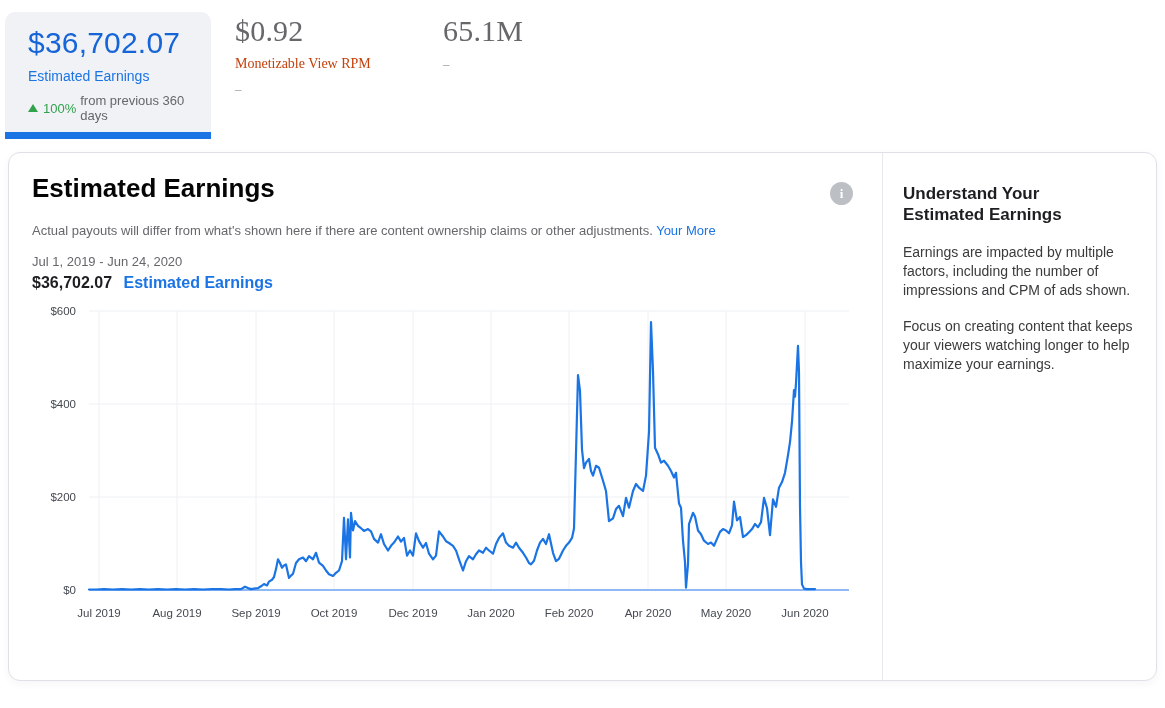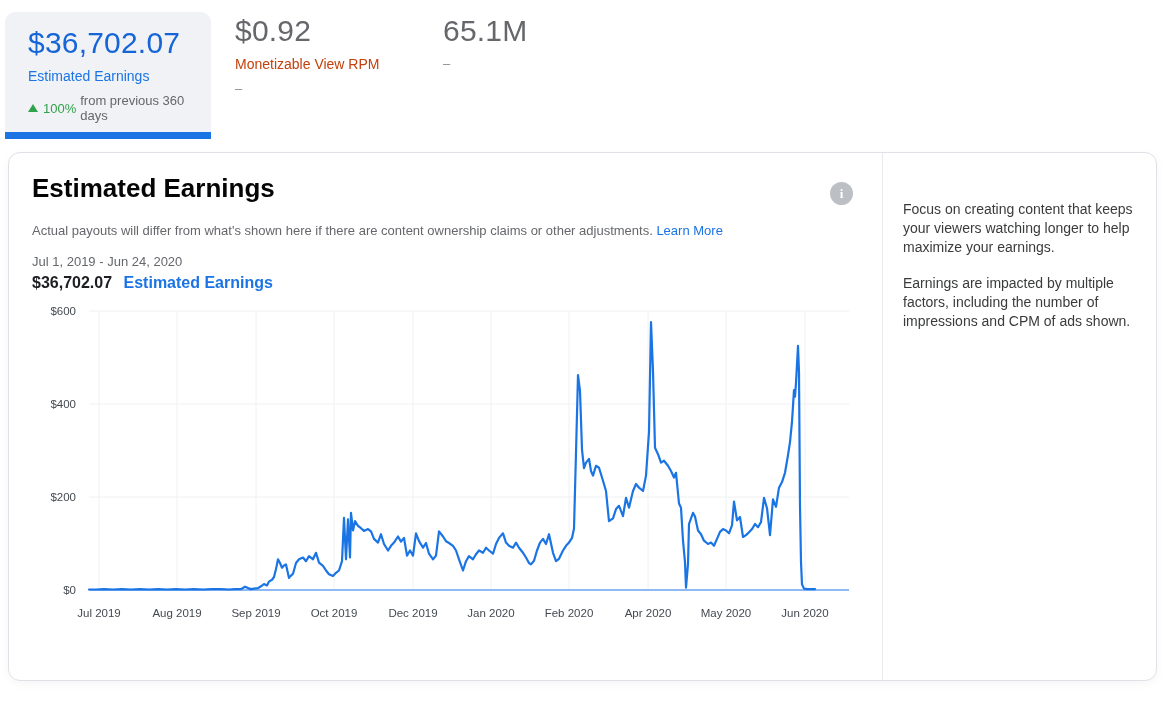--- a/index.html
+++ b/index.html
@@ -15,21 +15,21 @@
   .tab-selected .bar { position:absolute; left:0; bottom:0; width:206px; height:7px; background:#1b74e4; }
   .metric-value { font-size:30px; letter-spacing:.2px; color:#65676b; line-height:1.1; font-weight:400; }
   .tab-selected .metric-value { color:#1565d8; }
   .metric-label { font-size:14px; color:#c2410c; margin-top:9px; }
   .tab-selected .metric-label { color:#1b74e4; font-weight:500; }
   .metric-sub { font-size:13px; color:#8a8d91; margin-top:9px; }
   .delta-row { margin-top:9px; font-size:13px; color:#65676b; display:flex; align-items:center; }
   .up-arrow { width:0; height:0; border-left:5px solid transparent; border-right:5px solid transparent;
     border-bottom:8px solid #31a24c; margin-right:5px; display:inline-block; }
   .delta-pct { color:#31a24c; font-weight:400; margin-right:4px; }
-  .tab-plain { padding-top:2px; }
+  .tab-plain { padding-top:2px;font-family:Liberation Serif, serif; }
   .tab-2 { left:235px; }
   .tab-3 { left:443px; }
 
   
   .panel { position:absolute; left:8px; top:152px; width:1149px; height:529px;
     background:#fff; border:1px solid #dfe1e6; border-radius:12px;
     box-shadow:0 3px 10px rgba(0,0,0,.04); }
   .panel-divider { position:absolute; left:873px; top:0; width:1px; height:527px; background:#e7e9ec; }
   .panel-title { position:absolute; left:23px; top:20px; font-size:26px; font-weight:700; color:#050505; }
   .info-btn { position:absolute; left:821px; top:29px; width:23px; height:23px; border-radius:50%;
@@ -77,21 +77,21 @@
       <div class="metric-sub">–</div>
     </div>
   </div>
 
   <div class="panel">
     <h1 class="panel-title">Estimated Earnings</h1>
     <div class="info-btn">i</div>
 
     <div class="disclaimer">
       <span>Actual payouts will differ from what's shown here if there are content ownership claims or other adjustments.</span>
-      <a class="learn-more">Learn More</a>
+      <a class="learn-more">Your More</a>
     </div>
 
     <div class="date-range">Jul 1, 2019 - Jun 24, 2020</div>
     <div class="summary">
       <span class="val">$36,702.07</span>
       <span class="lbl">Estimated Earnings</span>
     </div>
 
     <svg id="chart" class="chart-svg" width="873" height="360" viewBox="8 300 873 360">
         <line x1="88" x2="848" y1="496" y2="496" stroke="#eef0f3" stroke-width="1"></line>
@@ -121,17 +121,18 @@
         <text x="568" y="616" text-anchor="middle" font-size="11.5" fill="#444950">Feb 2020</text>
         <text x="647" y="616" text-anchor="middle" font-size="11.5" fill="#444950">Apr 2020</text>
         <text x="725" y="616" text-anchor="middle" font-size="11.5" fill="#444950">May 2020</text>
         <text x="804" y="616" text-anchor="middle" font-size="11.5" fill="#444950">Jun 2020</text>
         <polyline points="88,588.5 95,588.5 103,588.1 112,588.5 121,588.1 130,588.5 139,588.1 148,588.5 157,588.1 166,588.5 175,588.1 184,588.5 193,588.1 202,588.5 211,588.1 220,588.1 228,588.5 234,588.1 240,588.1 244,585.7 247,587.1 250,588.1 253,587.6 257,587.1 260,585.3 263,583.0 266,584.4 268,580.6 271,578.8 273,576.0 275,568.1 277,558.3 279,562.0 281,566.7 283,564.4 285,563.4 288,576.9 290,574.6 292,572.7 295,562.0 298,558.3 302,556.5 305,560.2 308,555.1 312,558.3 315,551.8 318,561.6 322,564.8 325,569.5 328,573.2 332,575.0 335,571.8 338,569.5 341,560.2 343,516.9 345,558.3 347,518.3 349,556.5 350,511.8 352,529.5 354,520.2 357,524.8 360,527.2 363,529.9 367,528.1 370,530.4 373,537.9 377,541.6 380,533.2 383,543.0 387,549.5 390,544.8 393,541.6 397,535.5 400,540.6 403,536.9 406,554.6 409,549.5 412,554.6 415,532.3 418,540.2 422,546.7 425,542.0 428,552.7 432,558.3 435,554.6 438,530.4 442,535.5 445,540.2 448,542.0 452,544.8 455,549.5 458,558.3 462,569.5 465,560.2 468,555.1 472,558.3 475,553.2 478,549.5 482,551.8 485,546.7 488,549.5 492,552.7 495,543.0 498,536.9 502,532.3 505,541.6 508,544.8 512,546.7 515,541.6 518,546.7 522,551.8 525,556.5 528,562.0 530,563.4 533,559.7 536,549.5 539,541.6 542,537.9 545,543.0 548,533.2 552,551.8 555,560.2 558,557.8 562,549.5 565,544.8 568,541.6 571,536.9 573,527.6 575,451.8 577,374.2 579,390.0 581,448.6 583,467.2 585,461.6 588,457.9 590,470.0 592,474.6 595,464.8 598,466.7 602,479.7 605,490.0 608,520.2 612,517.4 615,508.1 618,504.8 622,515.1 625,496.9 628,506.7 632,490.0 635,483.0 638,486.7 642,490.0 645,474.6 648,430.9 650,321.2 652,370.4 654,446.7 657,453.2 660,461.6 663,459.7 667,464.8 670,470.0 673,476.5 675,471.8 678,502.5 680,506.7 682,539.7 684,561.1 685,586.7 687,563.0 688,523.0 692,511.8 694,515.5 697,529.5 700,533.2 703,539.7 707,543.0 710,541.6 713,544.8 716,537.9 719,530.9 722,528.1 725,529.5 728,532.3 731,524.4 733,500.6 736,519.3 739,516.0 742,536.0 745,534.1 748,531.3 751,528.1 754,523.0 757,526.2 760,521.1 763,496.9 766,507.2 769,534.1 772,498.3 775,505.8 778,486.7 781,481.1 784,471.8 787,454.1 789,441.1 791,420.7 793,389.1 794,395.6 795,382.1 797,344.9 798,371.4 799,505.3 800,561.1 801,583.4 803,587.6 806,588.1 810,588.1 814,588.1" fill="none" stroke="#1b74e4" stroke-width="2.2" stroke-linejoin="round" stroke-linecap="round"></polyline>
       </svg>
 
     <div class="panel-divider"></div>
 
     <div class="side">
+      <h3>Understand Your Estimated Earnings</h3>
+      <p>Earnings are impacted by multiple factors, including the number of impressions and CPM of ads shown.</p>
       <p>Focus on creating content that keeps your viewers watching longer to help maximize your earnings.</p>
-      <p>Earnings are impacted by multiple factors, including the number of impressions and CPM of ads shown.</p>
     </div>
   </div>
 </div>
 
 </body></html>

